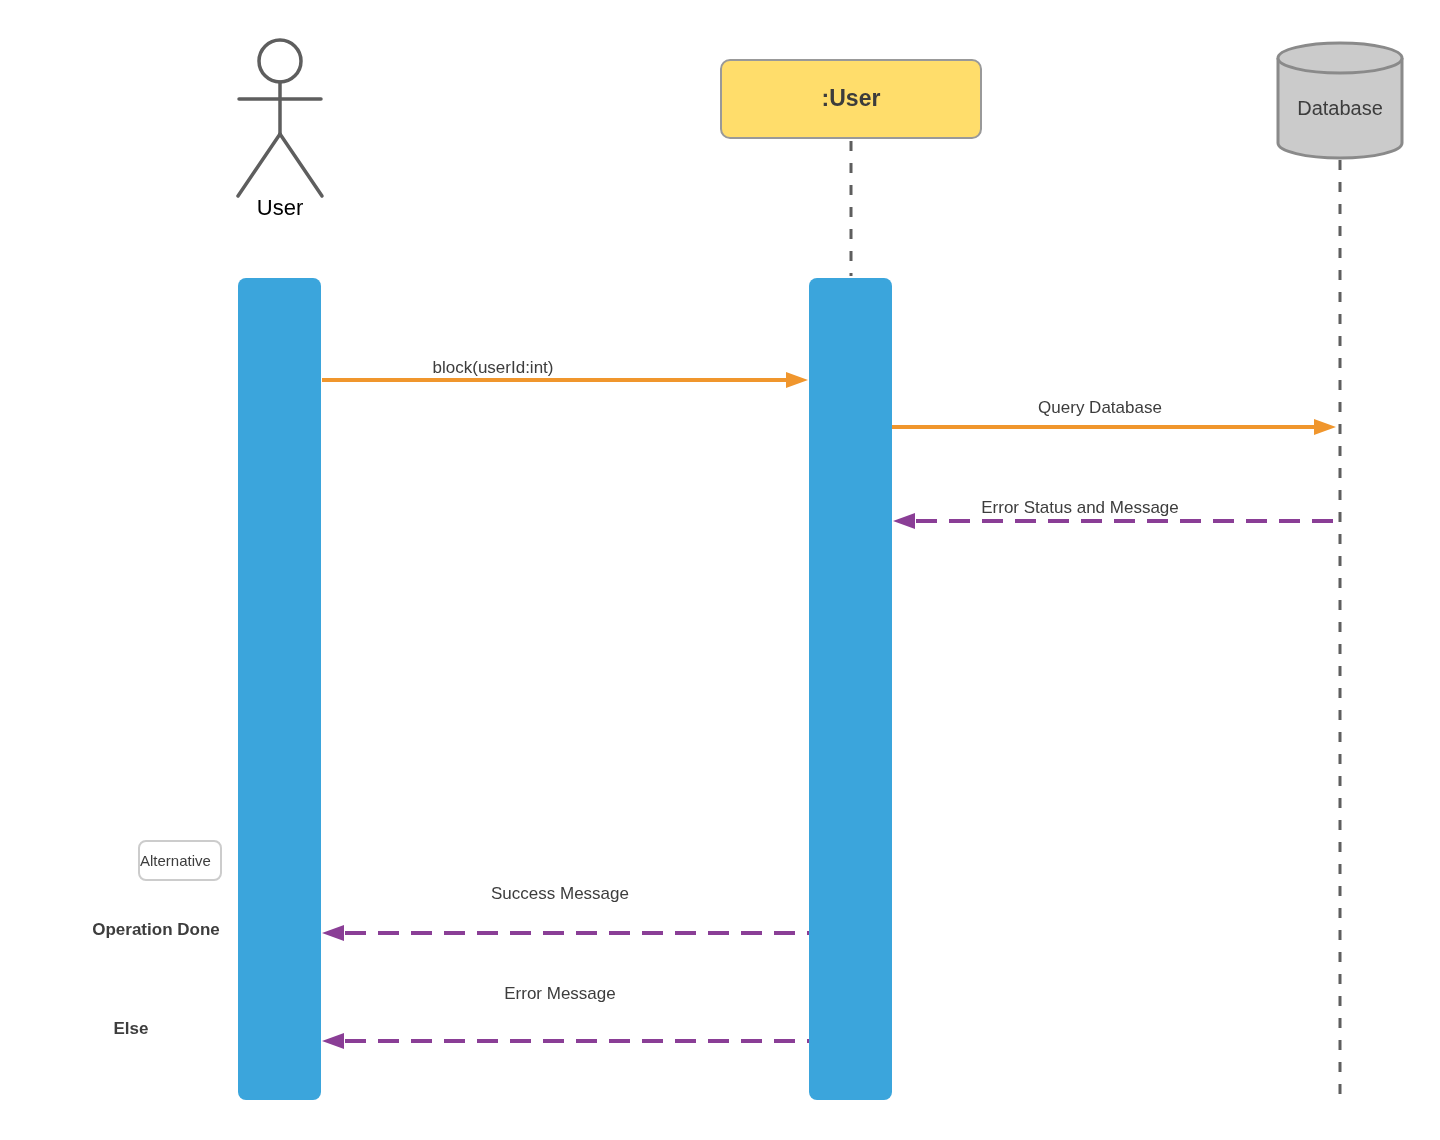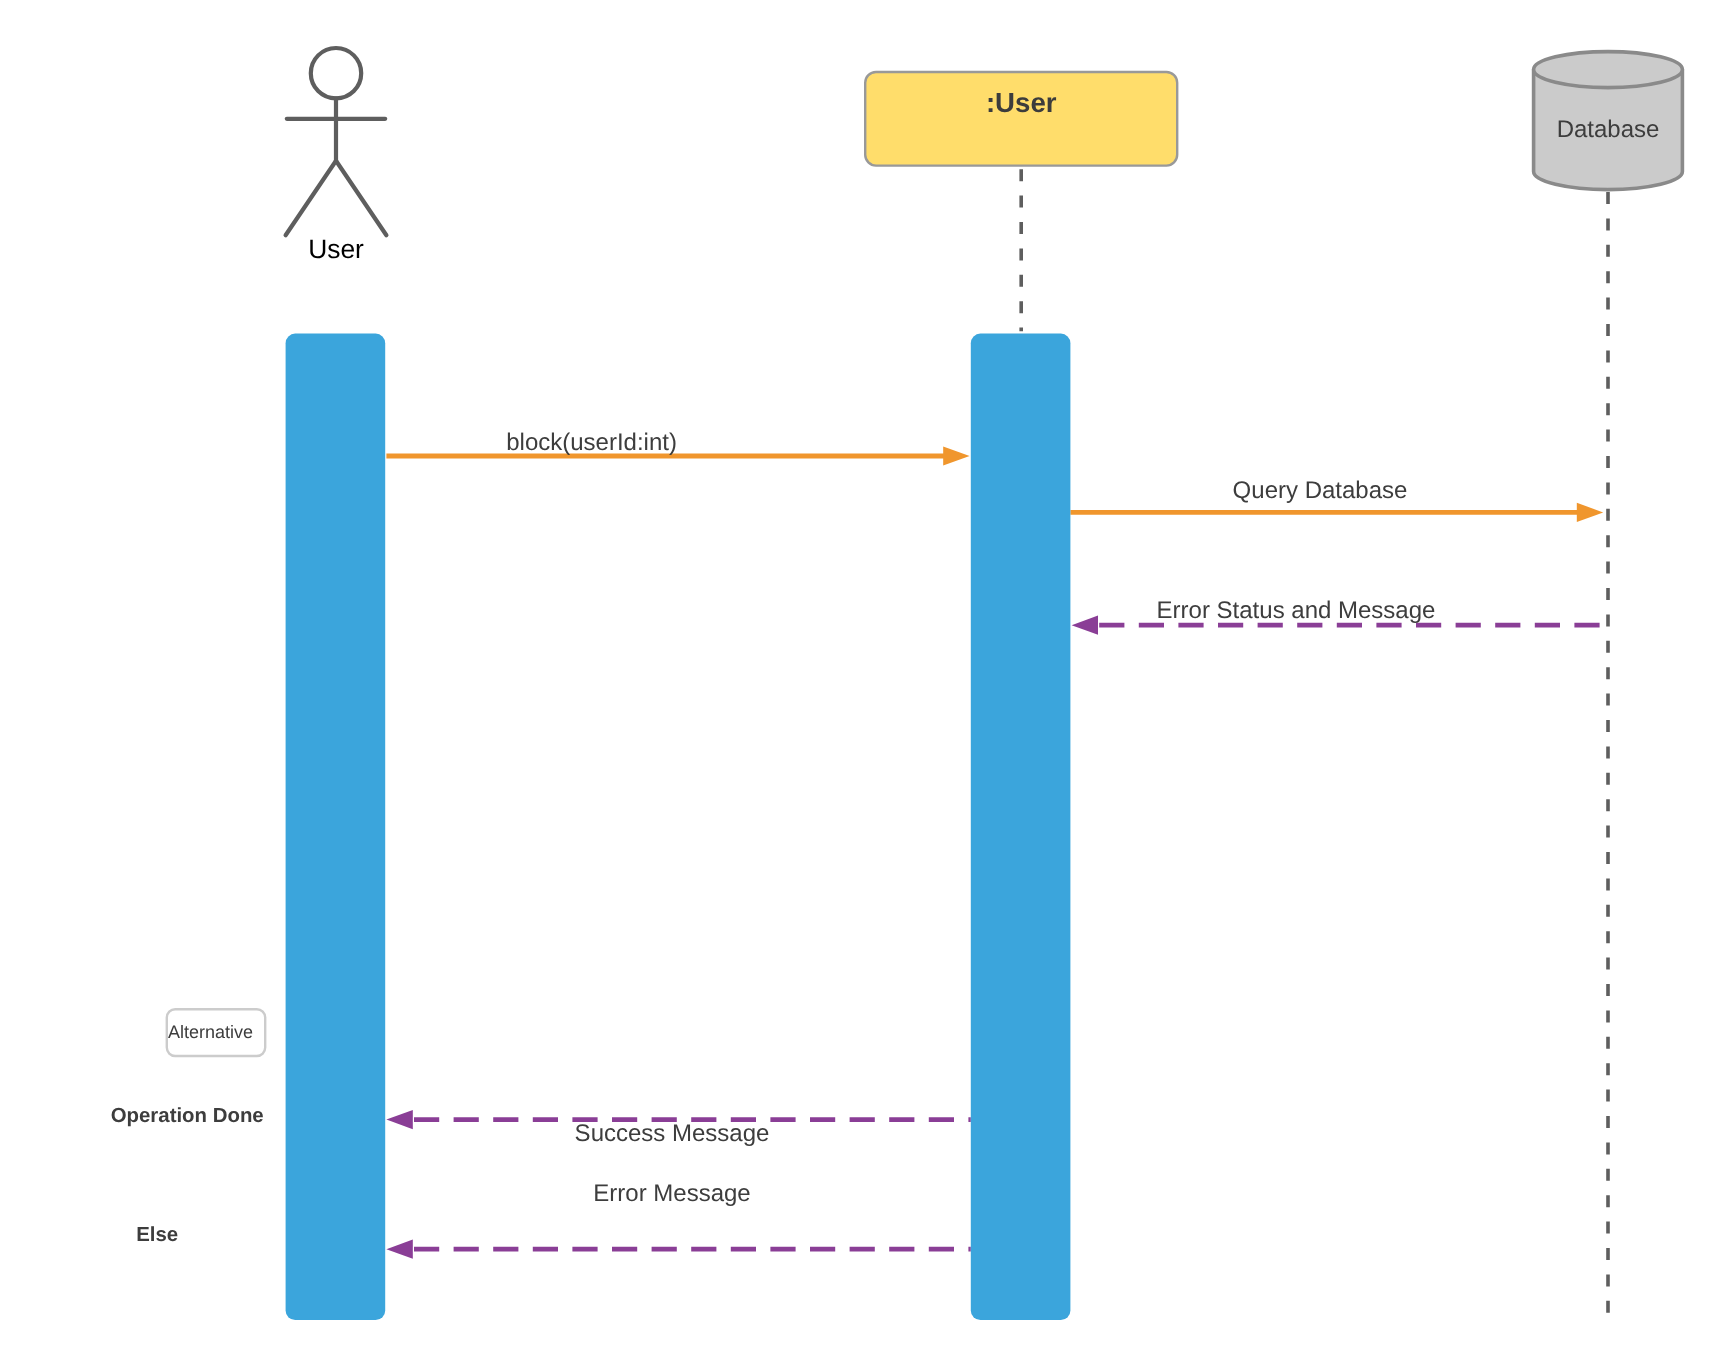--- a/index.html
+++ b/index.html
@@ -26,21 +26,21 @@
     top: 59px;
     width: 262px;
     height: 80px;
     box-sizing: border-box;
     background: #FFDD6B;
     border: 2px solid #999999;
     border-radius: 10px;
     display: flex;
     justify-content: center;
     align-items: flex-start;
-    padding-top: 11px;
+    padding-top: 24px;
     font-size: 23px;
     font-weight: bold;
     color: #3C3C3C;
   }
   .actor-label {
     position: absolute;
     left: 280px;
     top: 195px;
     transform: translateX(-50%);
     font-size: 22px;
@@ -53,21 +53,21 @@
     top: 97px;
     transform: translateX(-50%);
     font-size: 20px;
     color: #3D3D3D;
     white-space: nowrap;
     text-align: center;
   }
   .msg-label {
     position: absolute;
     transform: translateX(-50%);
-    font-size: 20px;
+    font-size: 17px;
     color: #3D3D3D;
     white-space: nowrap;
   }
   .guard-label {
     position: absolute;
     transform: translateX(-50%);
     font-size: 17px;
     color: #3D3D3D;
     white-space: nowrap;
     font-weight: bold;
@@ -135,21 +135,21 @@
   <div class="object-box">
     <span>:User</span>
   </div>
 
   <div class="actor-label">User</div>
   <div class="db-label">Database</div>
 
   <div class="msg-label" style="left:493px; top:358px;">block(userId:int)</div>
   <div class="msg-label" style="left:1100px; top:398px;">Query Database</div>
   <div class="msg-label" style="left:1080px; top:498px;">Error Status and Message</div>
-  <div class="msg-label" style="left:560px; top:934px;">Success Message</div>
+  <div class="msg-label" style="left:560px; top:884px;">Success Message</div>
   <div class="msg-label" style="left:560px; top:984px;">Error Message</div>
 
   <div class="alt-frame">
     <span>Alternative</span>
   </div>
   <div class="guard-label" style="left:156px; top:920px;">Operation Done</div>
   <div class="guard-label" style="left:131px; top:1019px;">Else</div>
 
 </div>
 

